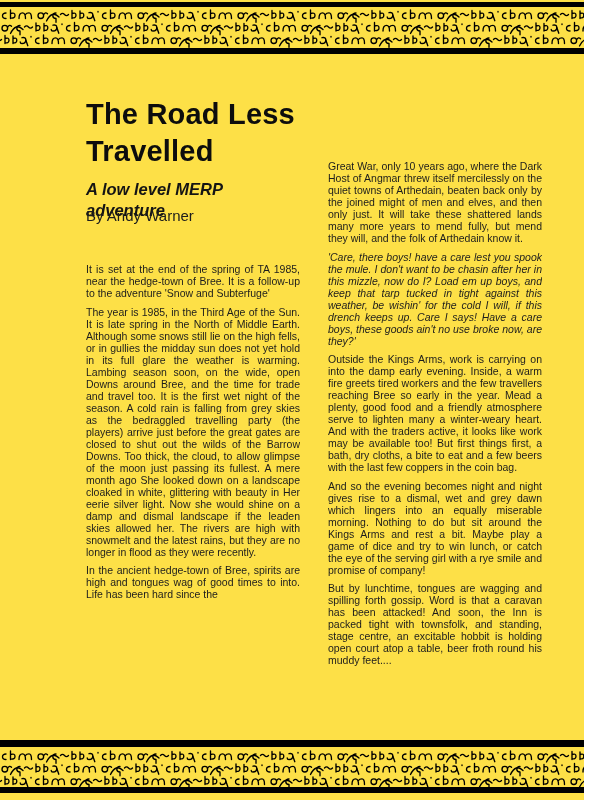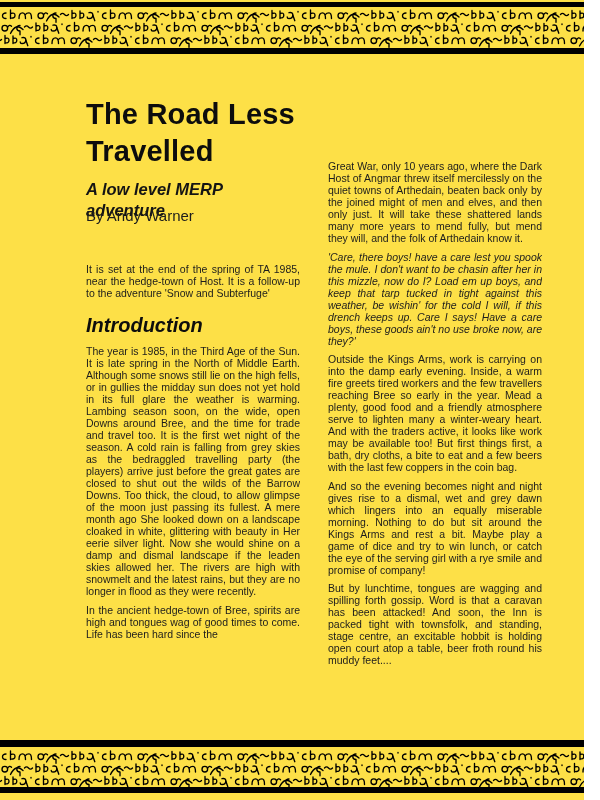--- a/index.html
+++ b/index.html
@@ -88,24 +88,23 @@
       <use href="#tgw-row" transform="translate(-67,31.5)"></use>
       <rect x="0" y="46" width="600" height="6" fill="#000"></rect>
     </svg>
   </div>
 
   <div class="page-title">The Road Less Travelled</div>
   <div class="page-subtitle">A low level MERP adventure</div>
   <div class="byline">By Andy Warner</div>
 
   <div class="col" id="col-left">
-    <p>It is set at the end of the spring of TA 1985, near the hedge-town of Host. It is a follow-up to the adventure 'Snow and Subterfuge'</p>
-    <div class="section-heading">Introduction</div>
+    <p>It is set at the end of the spring of TA 1985, near the hedge-town of Bree. It is a follow-up to the adventure 'Snow and Subterfuge'</p>
     <p>The year is 1985, in the Third Age of the Sun. It is late spring in the North of Middle Earth. Although some snows still lie on the high fells, or in gullies the midday sun does not yet hold in its full glare the weather is warming. Lambing season soon, on the wide, open Downs around Bree, and the time for trade and travel too. It is the first wet night of the season. A cold rain is falling from grey skies as the bedraggled travelling party (the players) arrive just before the great gates are closed to shut out the wilds of the Barrow Downs. Too thick, the cloud, to allow glimpse of the moon just passing its fullest. A mere month ago She looked down on a landscape cloaked in white, glittering with beauty in Her eerie silver light. Now she would shine on a damp and dismal landscape if the leaden skies allowed her. The rivers are high with snowmelt and the latest rains, but they are no longer in flood as they were recently.</p>
-    <p>In the ancient hedge-town of Bree, spirits are high and tongues wag of good times to come. Life has been hard since the</p>
+    <p>In the ancient hedge-town of Bree, spirits are high and tongues wag of good times to into. Life has been hard since the</p>
   </div>
 
   <div class="col" id="col-right">
     <p>Great War, only 10 years ago, where the Dark Host of Angmar threw itself mercilessly on the quiet towns of Arthedain, beaten back only by the joined might of men and elves, and then only just. It will take these shattered lands many more years to mend fully, but mend they will, and the folk of Arthedain know it.</p>
     <p class="quote">'Care, there boys! have a care lest you spook the mule. I don't want to be chasin after her in this mizzle, now do I? Load em up boys, and keep that tarp tucked in tight against this weather, be wishin' for the cold I will, if this drench keeps up. Care I says! Have a care boys, these goods ain't no use broke now, are they?'</p>
     <p>Outside the Kings Arms, work is carrying on into the damp early evening. Inside, a warm fire greets tired workers and the few travellers reaching Bree so early in the year. Mead a plenty, good food and a friendly atmosphere serve to lighten many a winter-weary heart. And with the traders active, it looks like work may be available too! But first things first, a bath, dry cloths, a bite to eat and a few beers with the last few coppers in the coin bag.</p>
     <p>And so the evening becomes night and night gives rise to a dismal, wet and grey dawn which lingers into an equally miserable morning. Nothing to do but sit around the Kings Arms and rest a bit. Maybe play a game of dice and try to win lunch, or catch the eye of the serving girl with a rye smile and promise of company!</p>
     <p>But by lunchtime, tongues are wagging and spilling forth gossip. Word is that a caravan has been attacked! And soon, the Inn is packed tight with townsfolk, and standing, stage centre, an excitable hobbit is holding open court atop a table, beer froth round his muddy feet....</p>
   </div>
 

